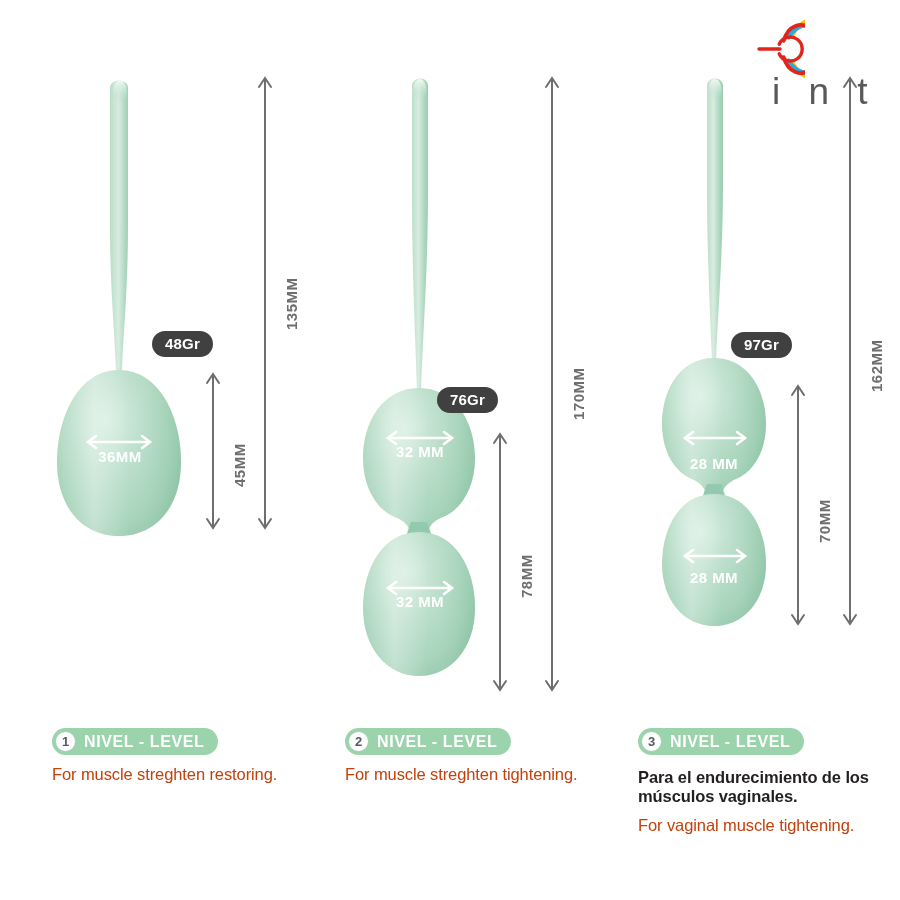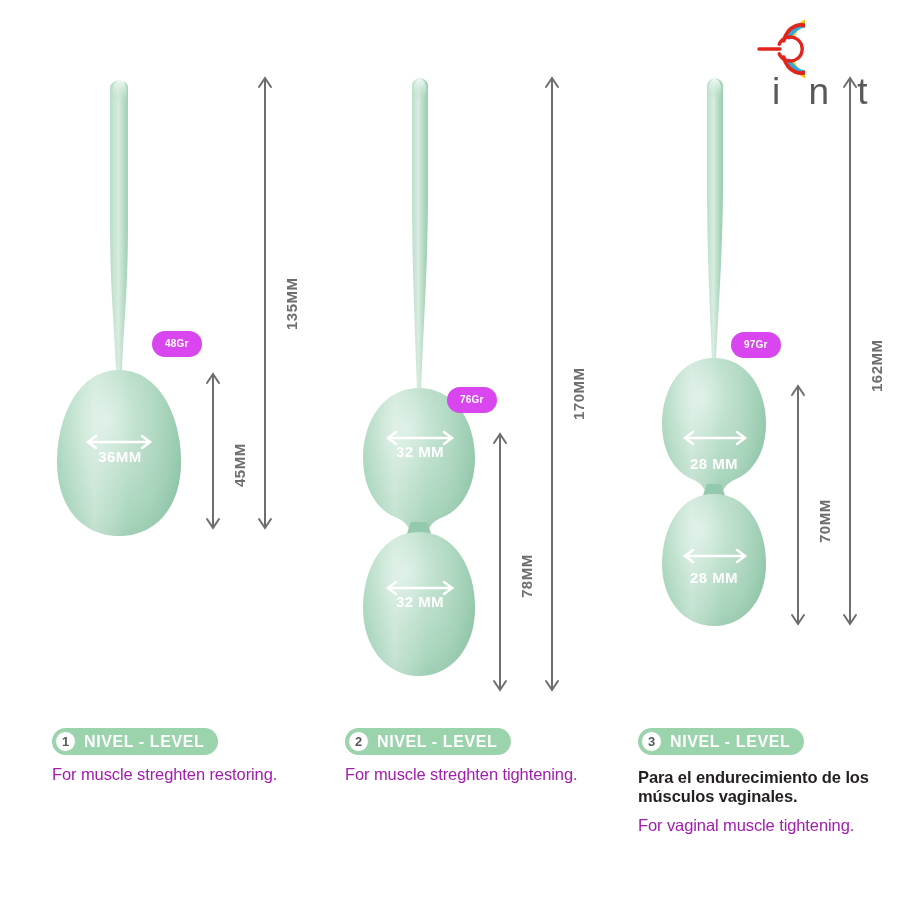--- a/index.html
+++ b/index.html
@@ -64,23 +64,23 @@
   .product.p2 { left: 300px; }
   .product.p3 { left: 600px; }
 
   .device {
     position: absolute;
   }
 
   
   .weight-badge {
     position: absolute;
-    background: #d946ef;
+    background: #404040;
     color: #ffffff;
-    font-size: 10px;
+    font-size: 15px;
     font-weight: bold;
     border-radius: 14px;
     padding: 5px 13px 6px 13px;
     line-height: 15px;
     letter-spacing: 0.2px;
     white-space: nowrap;
   }
 
   
   .ball-label {
@@ -154,21 +154,21 @@
   .info-es {
     margin-top: 13px;
     color: #231f20;
     font-size: 16.5px;
     font-weight: bold;
     line-height: 19px;
     letter-spacing: -0.1px;
   }
   .info-en {
     margin-top: 9px;
-    color: #a21caf;
+    color: #c2410c;
     font-size: 16.5px;
     font-weight: 400;
     line-height: 20px;
     letter-spacing: -0.1px;
   }
 </style>
 </head>
 <body>
 
 <div class="stage">
@@ -352,21 +352,21 @@
         <polyline points="89,362 97,368 89,374"></polyline>
         <line x1="34" y1="518" x2="96" y2="518"></line>
         <polyline points="41,512 33,518 41,524"></polyline>
         <polyline points="89,512 97,518 89,524"></polyline>
       </g>
     </svg>
 
     <div class="ball-label" style="left:120px; top:443px;">32 MM</div>
     <div class="ball-label" style="left:120px; top:593px;">32 MM</div>
 
-    <div class="weight-badge" style="left:147px; top:387px;">76Gr</div>
+    <div class="weight-badge" style="left:137px; top:387px;">76Gr</div>
 
     <svg class="dim" style="left:183px; top:428px;" width="34" height="268" viewBox="0 0 34 268">
       <g stroke="#6e6e6e" stroke-width="2" fill="none" stroke-linecap="round">
         <line x1="17" y1="8" x2="17" y2="260"></line>
         <polyline points="11,15 17,6 23,15"></polyline>
         <polyline points="11,253 17,262 23,253"></polyline>
       </g>
     </svg>
     <div class="dim-label" style="left:218px; top:598px;">78MM</div>
 

